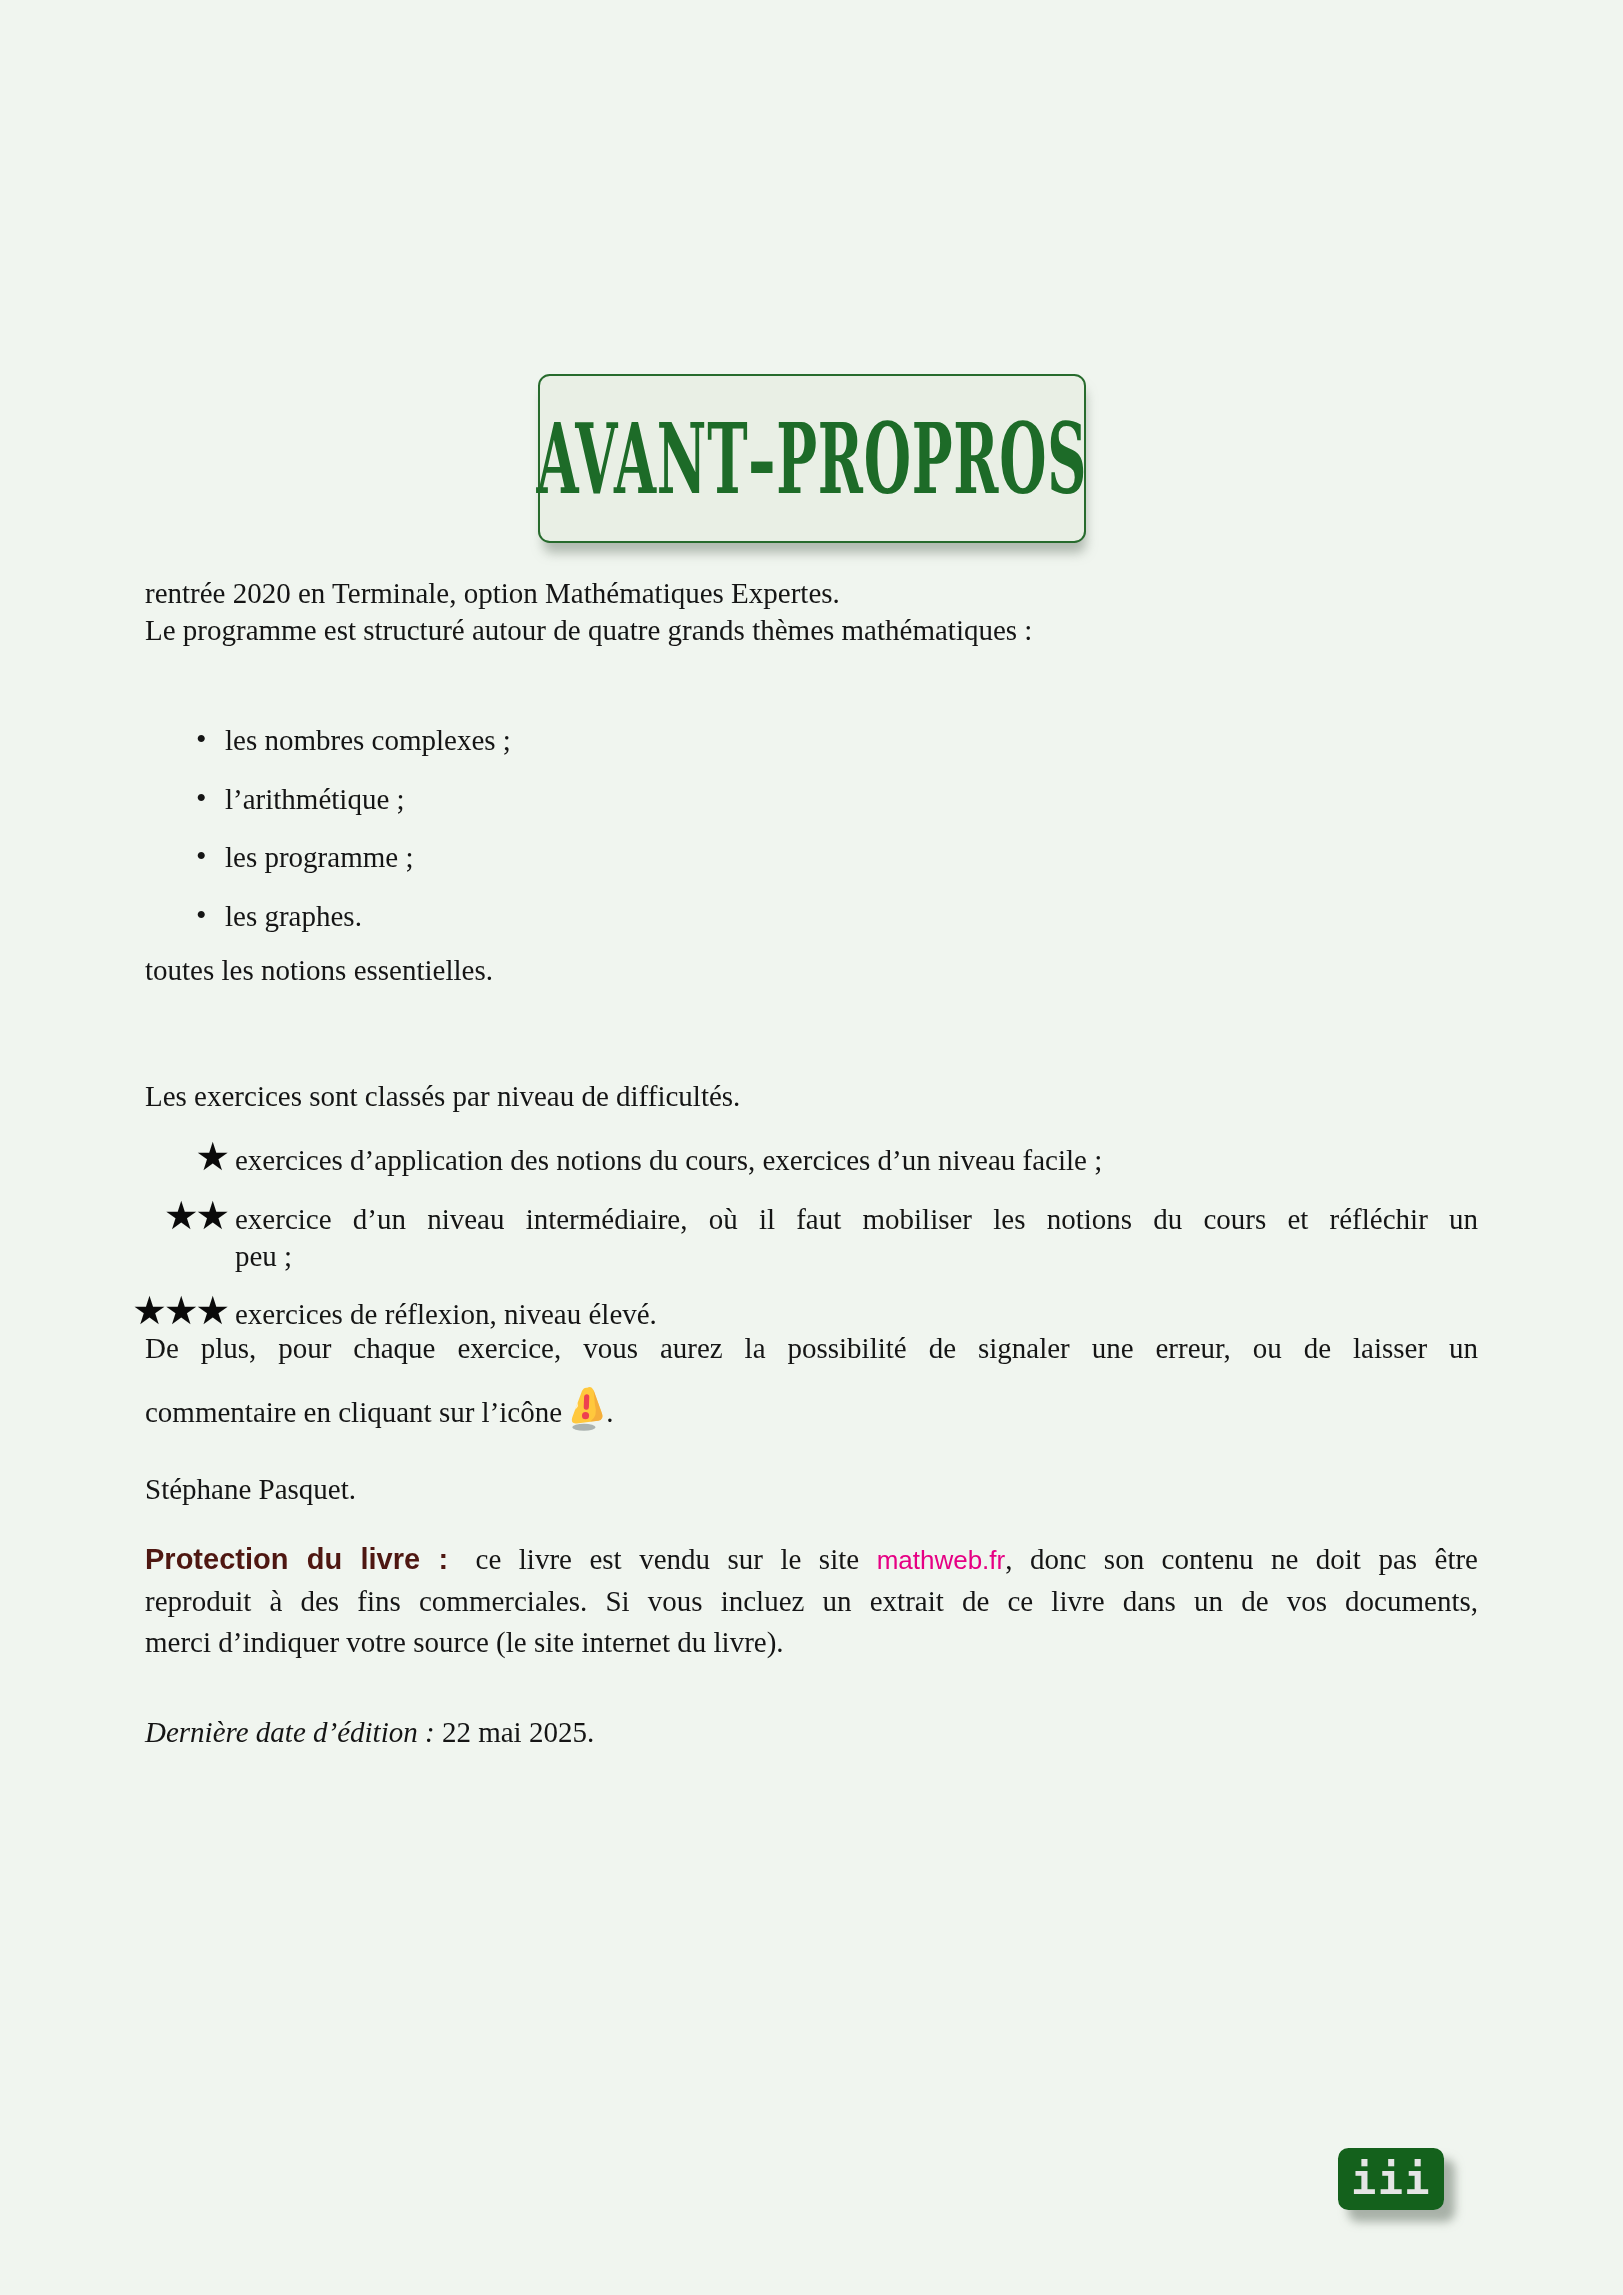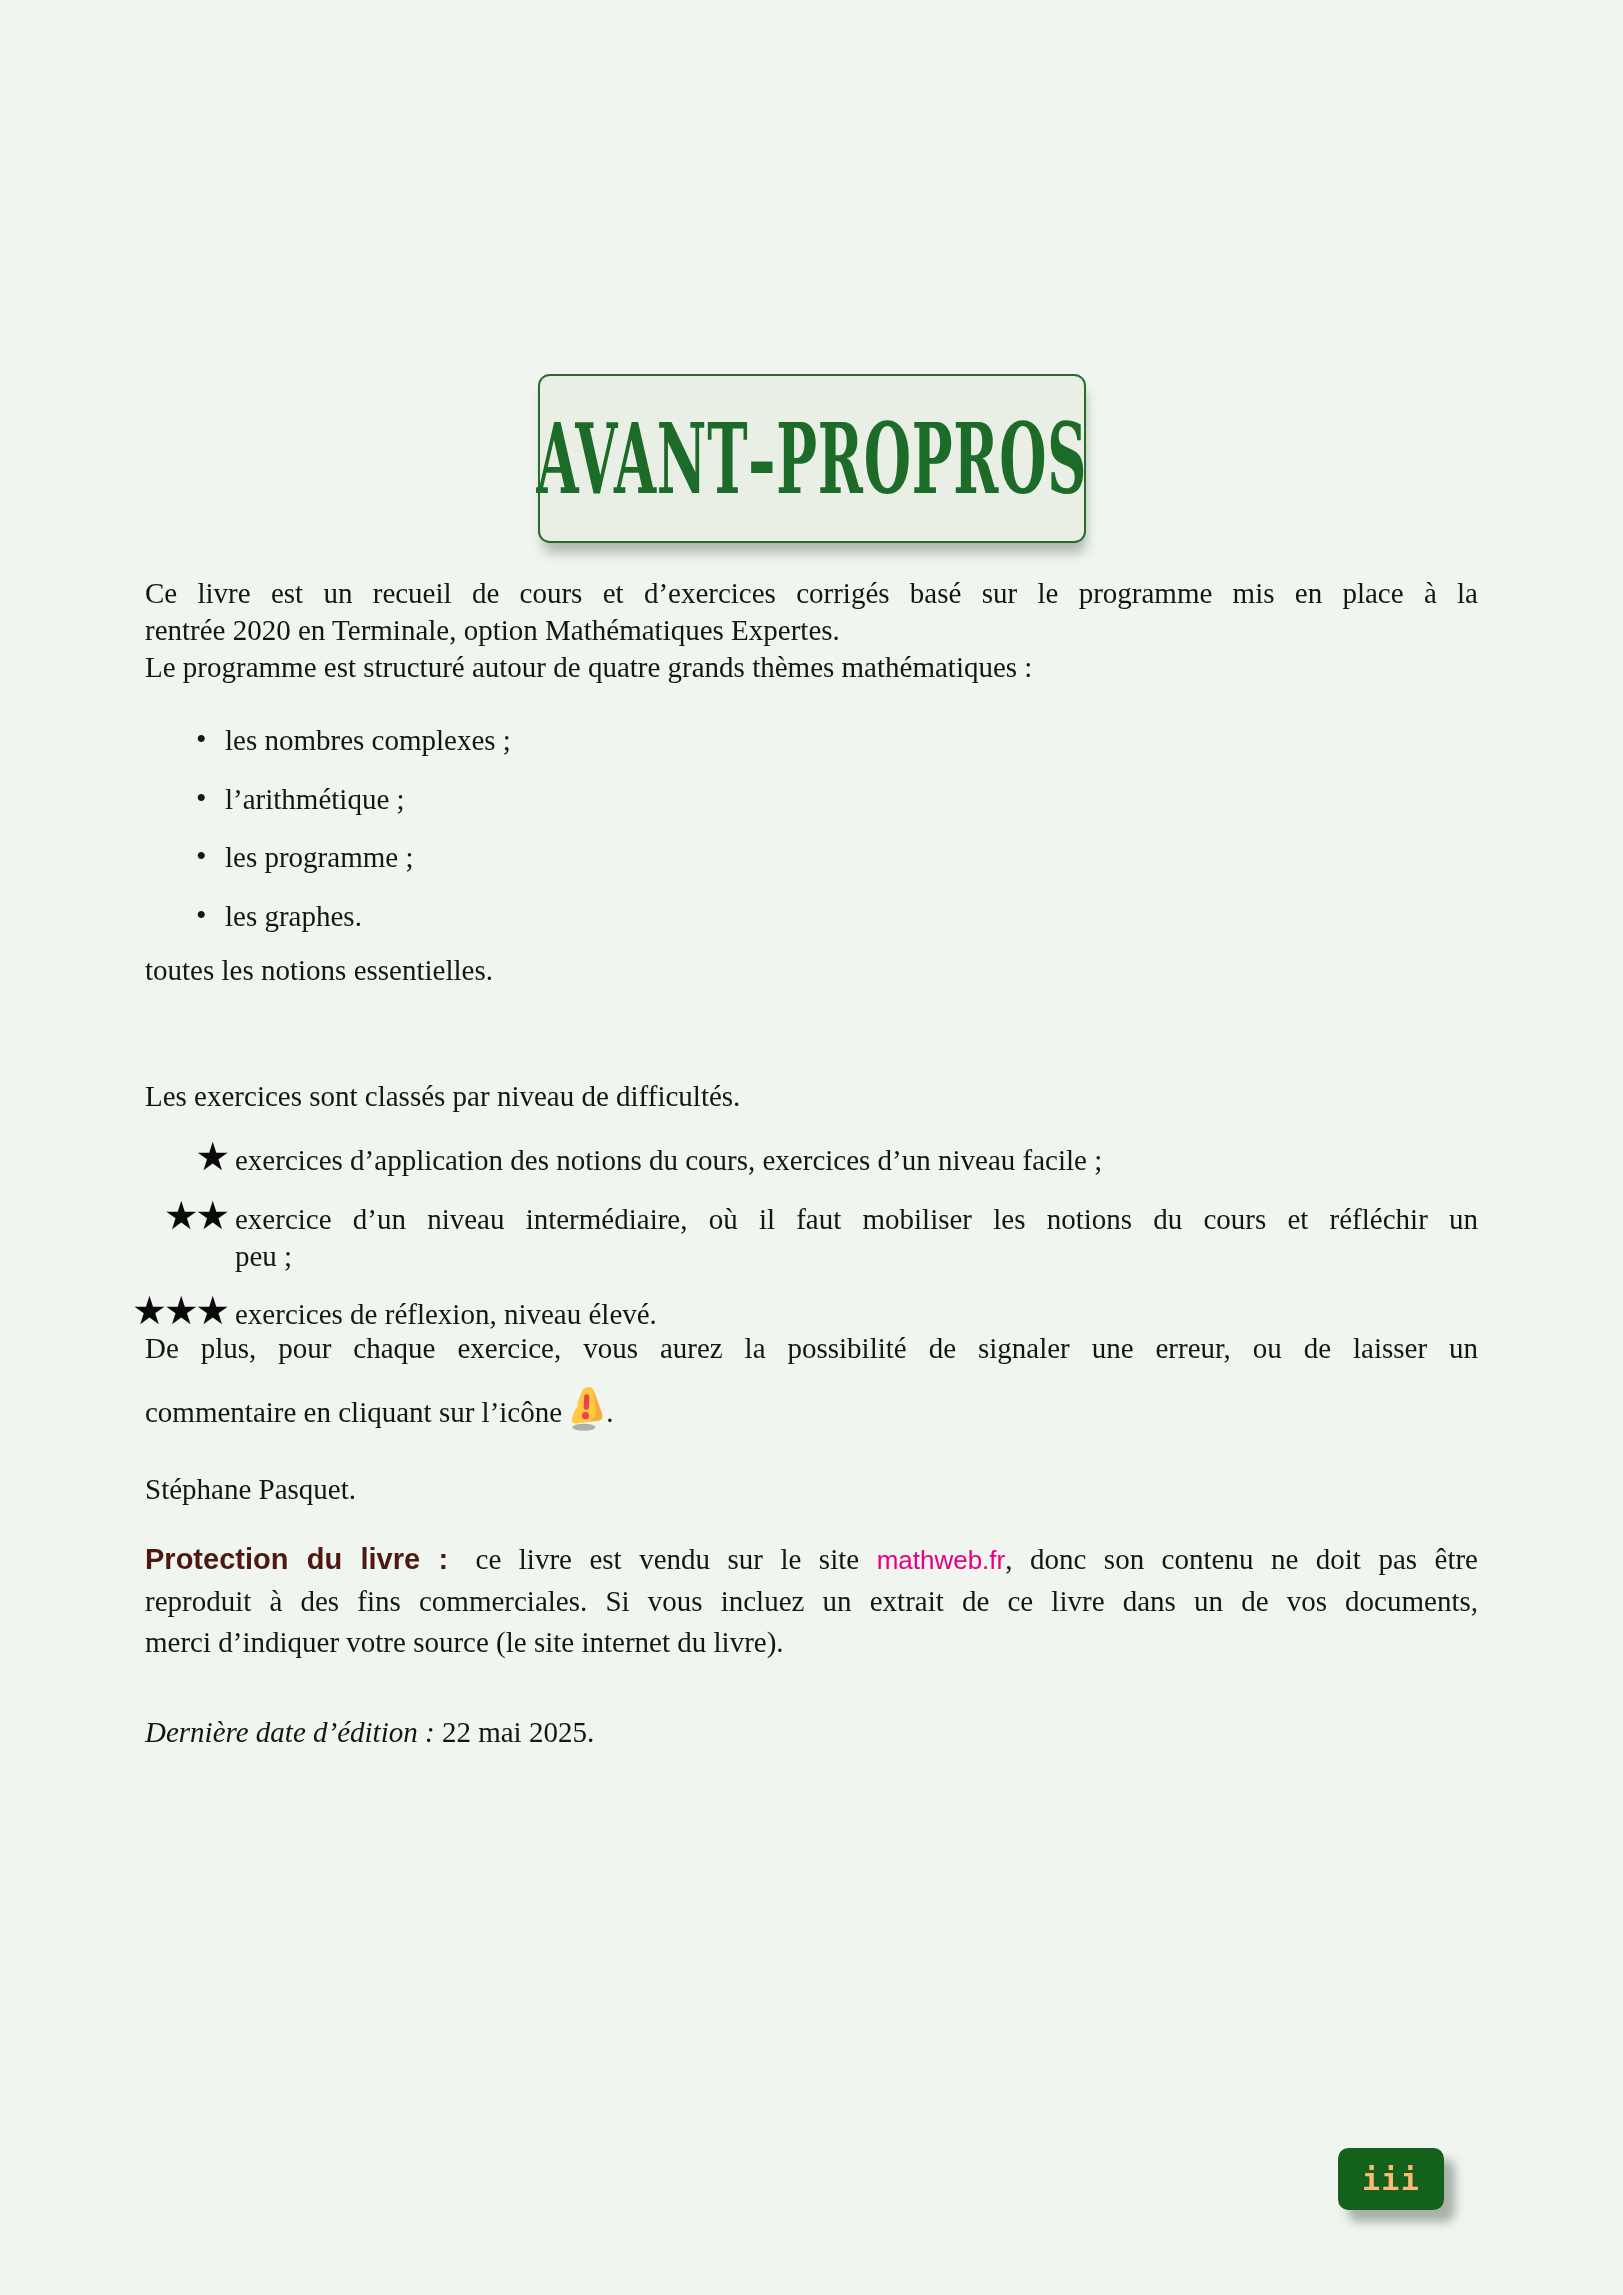--- a/index.html
+++ b/index.html
@@ -77,34 +77,33 @@
   
   .page-badge{
     position:absolute;left:1338px;top:2148px;
     width:106px;height:62px;
     background:#14611c;border-radius:10.5px;
     box-shadow:10.5px 11.8px 9.2px rgba(120,132,120,.6);
     display:flex;align-items:center;justify-content:center;
   }
   .page-badge span{
     font-family:"DejaVu Sans Mono", monospace;
-    font-weight:bold;font-size:30px;color:#fdba74;letter-spacing:1.3px;
+    font-weight:bold;font-size:42px;color:#e5e5e5;letter-spacing:1.3px;
   }
 </style>
 </head>
 <body>
 
 <div class="page">
 
   <div class="title-box">
     <span class="title-text">AVANT–PROPROS</span>
   </div>
 
   <div class="block p1">
-    <div class="line jline">Ce livre est un recueil de cours et d’exercices corrigés basé sur le programme mis en place à la</div>
     <div class="line">rentrée 2020 en Terminale, option Mathématiques Expertes.</div>
     <div class="line">Le programme est structuré autour de quatre grands thèmes mathématiques :</div>
   </div>
 
   <ul class="block themes">
     <li>
       <span class="bullet">•</span>
       <span>les nombres complexes ;</span>
     </li>
     <li>

